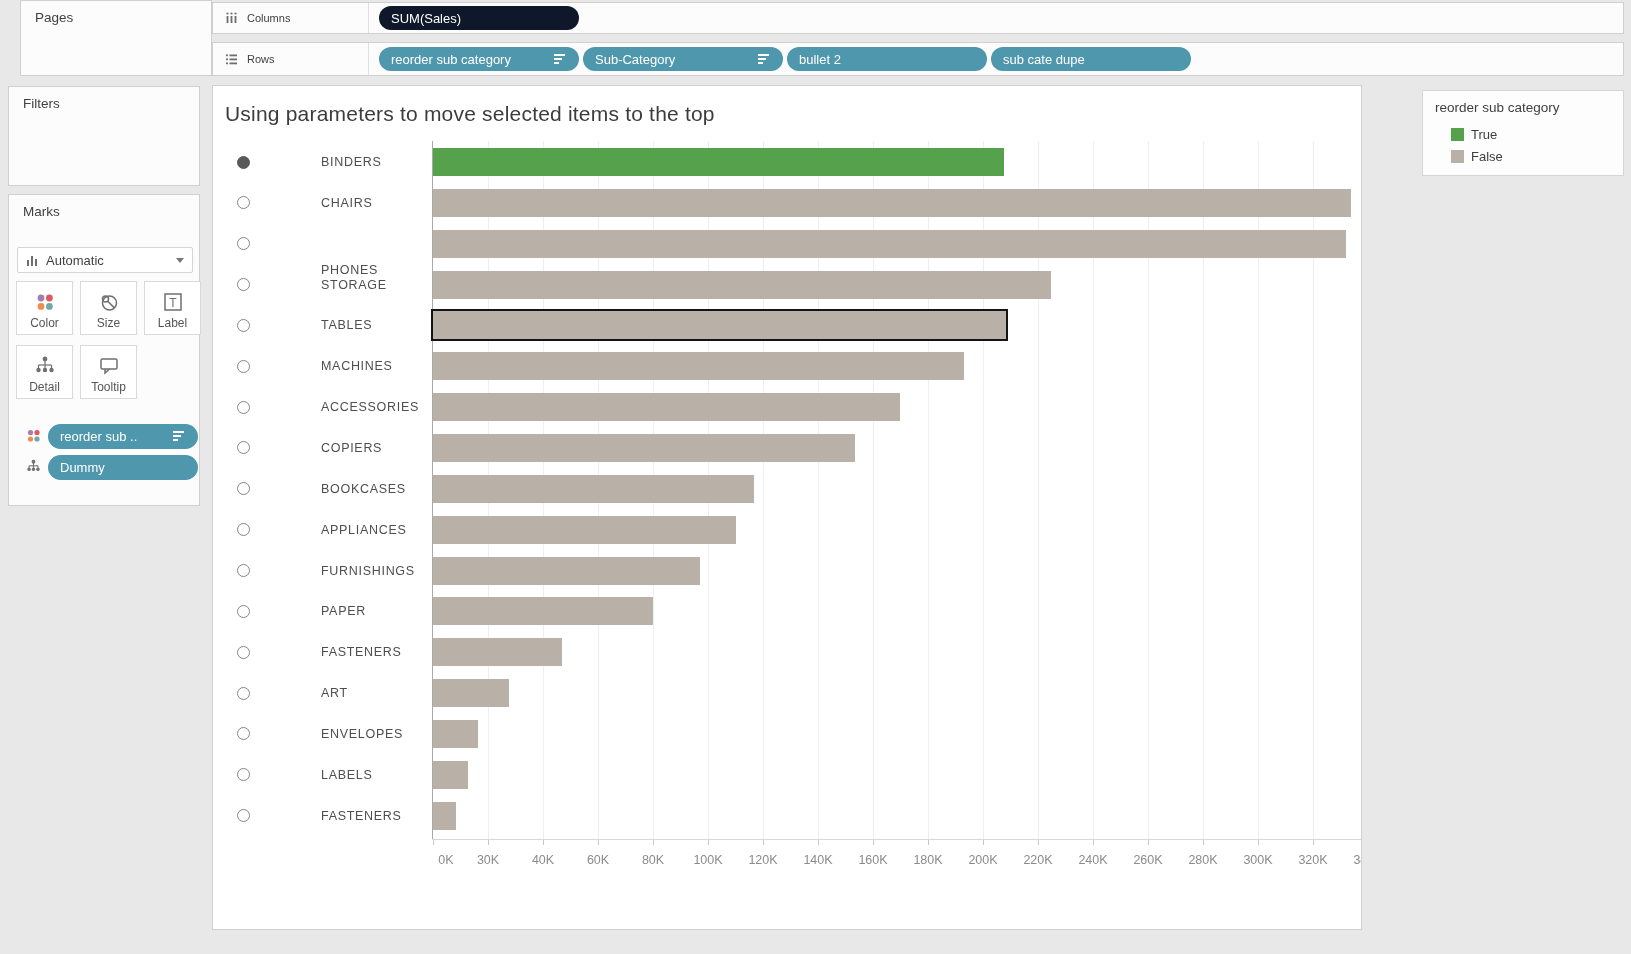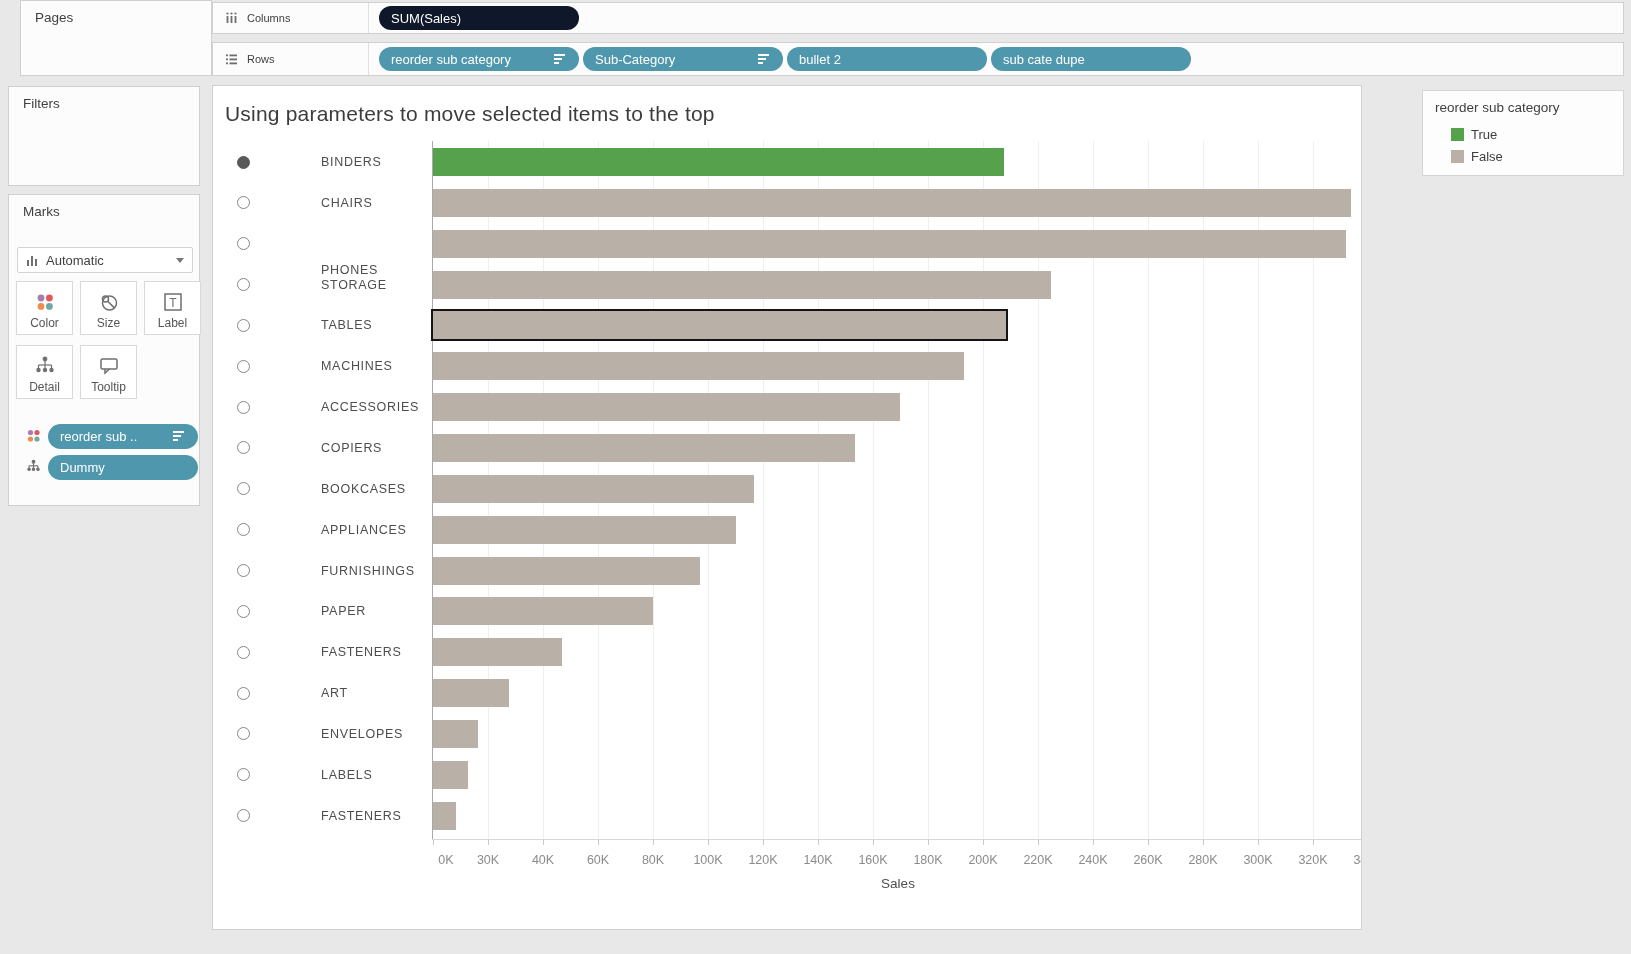--- a/index.html
+++ b/index.html
@@ -367,21 +367,20 @@
       <div class="radio" style="top: 641.4px;"></div>
       <div class="cat-label" style="top: 640.9px;">ENVELOPES</div>
       <div class="bar" style="top: 633.9px; height: 28px; width: 45px; background: rgb(185, 176, 168);"></div>
       <div class="radio" style="top: 682.25px;"></div>
       <div class="cat-label" style="top: 681.75px;">LABELS</div>
       <div class="bar" style="top: 674.75px; height: 28px; width: 35px; background: rgb(185, 176, 168);"></div>
       <div class="radio" style="top: 723.1px;"></div>
       <div class="cat-label" style="top: 722.6px;">FASTENERS</div>
       <div class="bar" style="top: 715.6px; height: 28px; width: 23px; background: rgb(185, 176, 168);"></div>
     </div>
-  <div id="axis-title">Sales</div>
 </div>
 
 <div id="legend">
   <div id="legend-title">reorder sub category</div>
   <div id="legend-items">
       <div class="legend-item" style="top: 36px;">
         <span class="legend-swatch" style="background: rgb(85, 161, 76);"></span>
         <span class="legend-label">True</span>
       </div>
       <div class="legend-item" style="top: 58px;">

